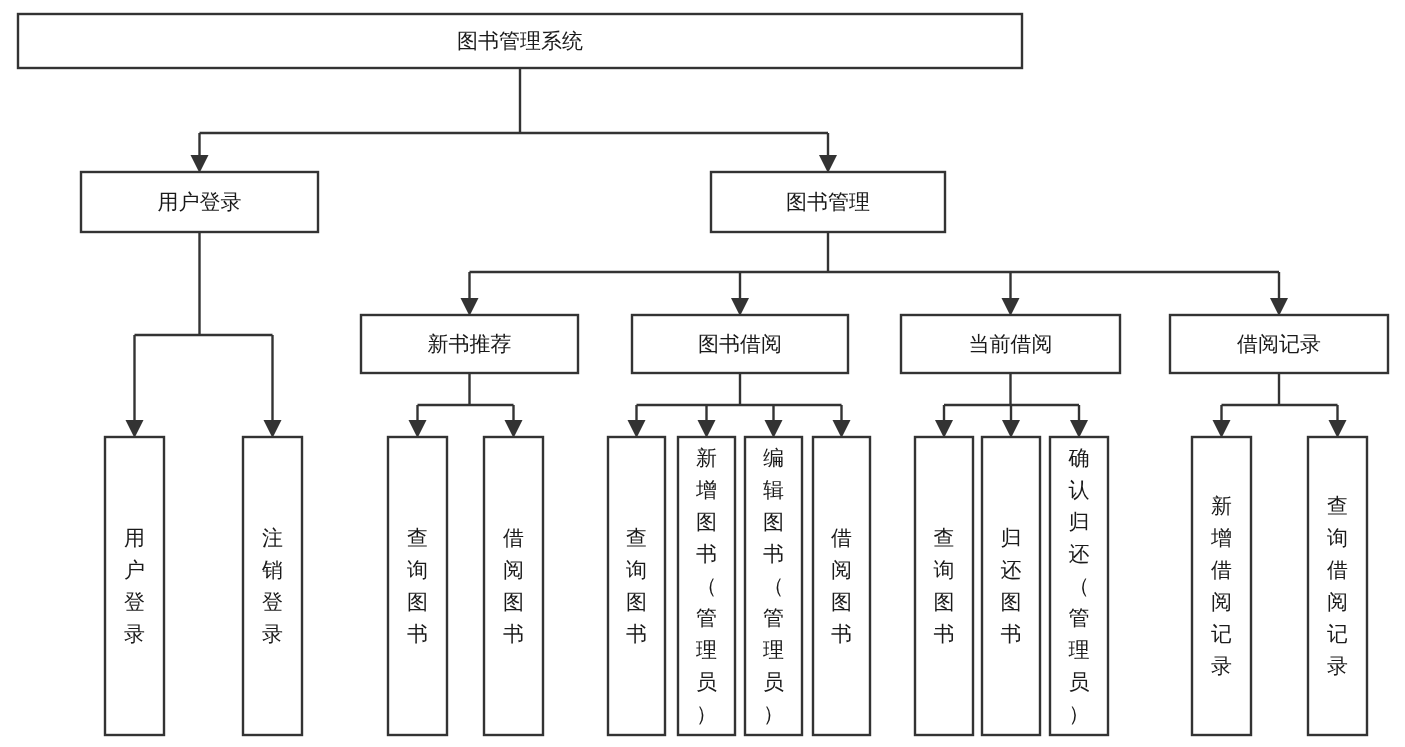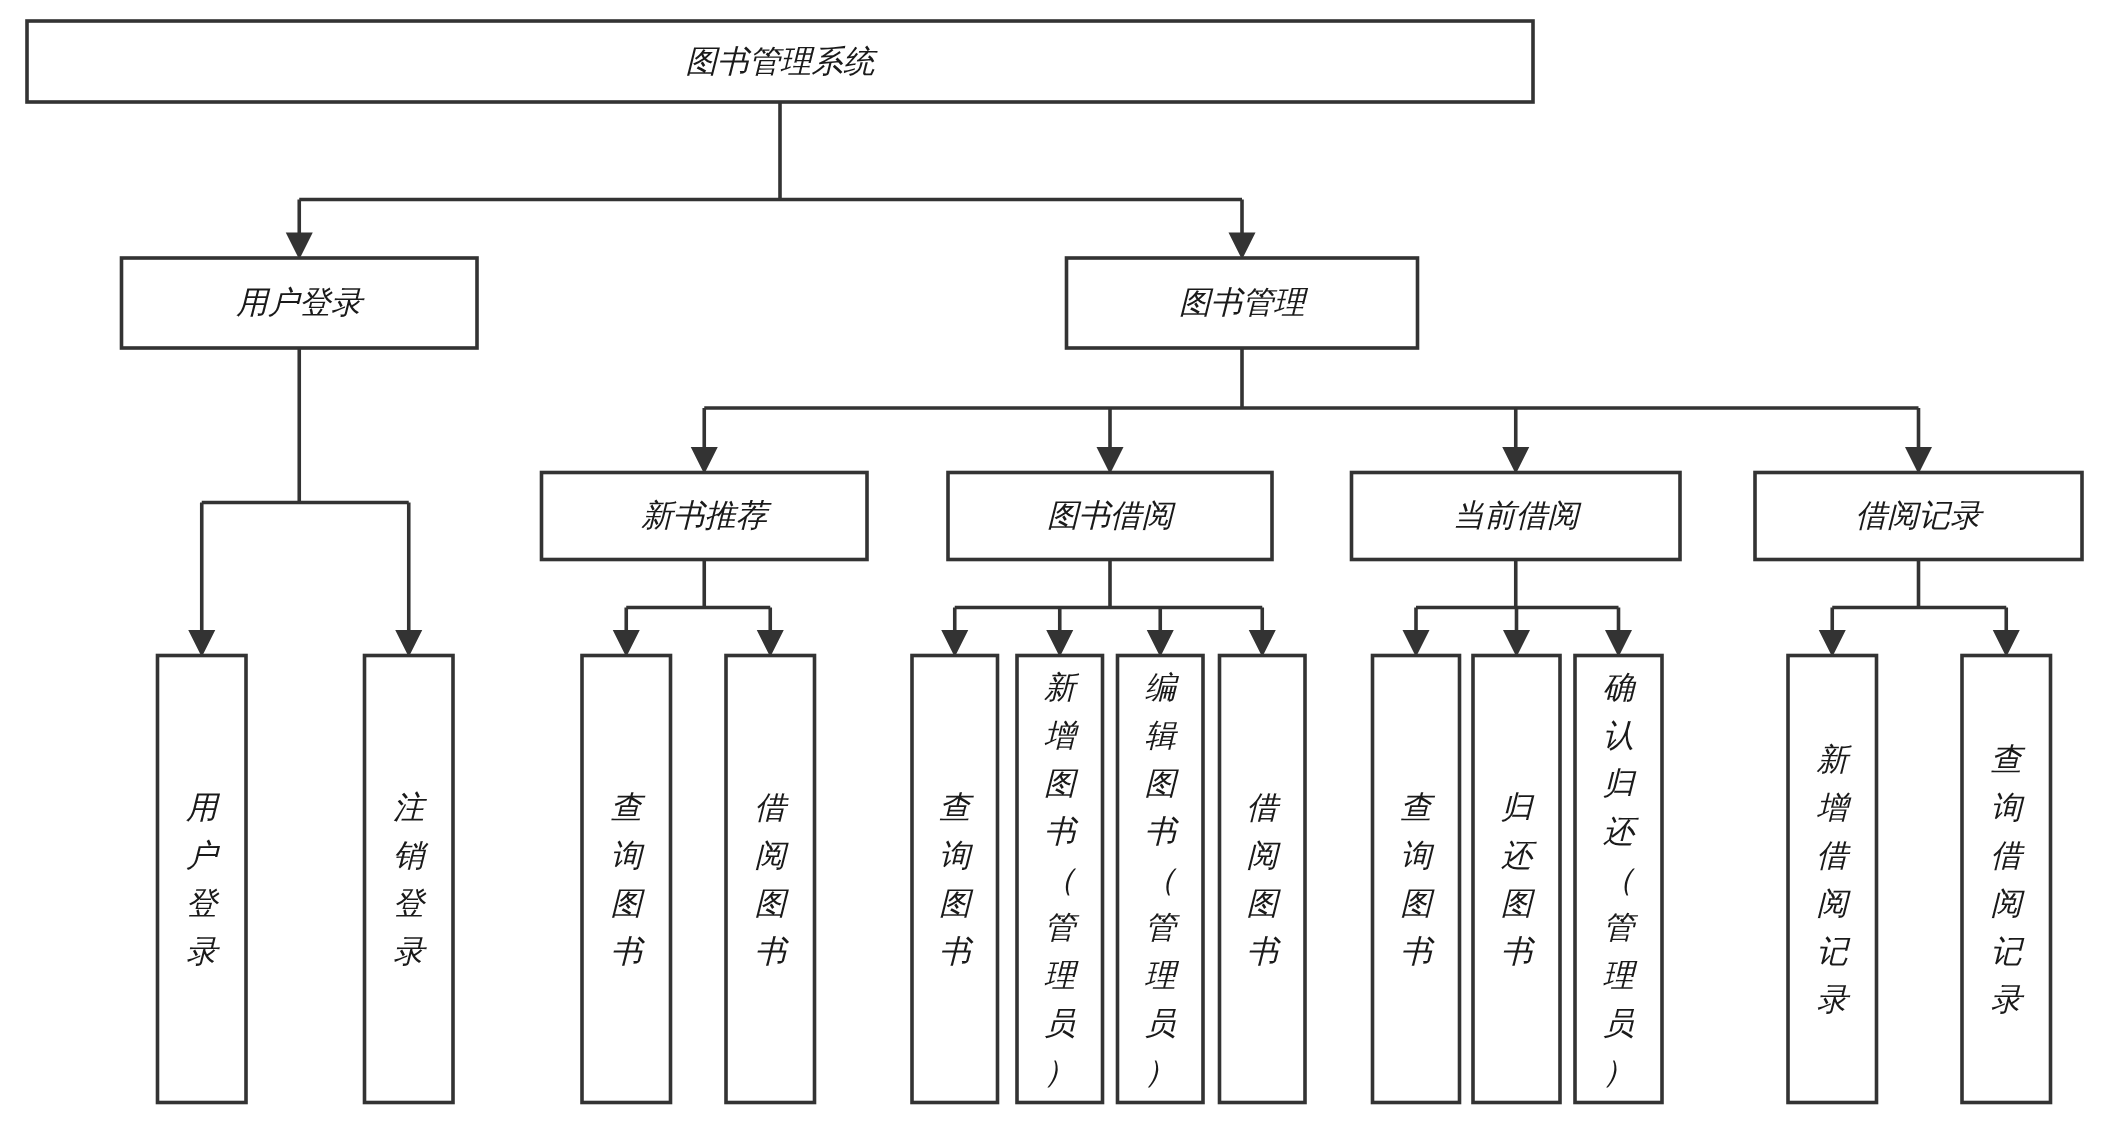--- a/index.html
+++ b/index.html
@@ -12,21 +12,20 @@
     width: 1405px;
     height: 747px;
     overflow: hidden;
     font-family: "DejaVu Sans", "Liberation Sans", sans-serif;
   }
   #diagram-root {
     position: relative;
     width: 1405px;
     height: 625px;
     background: #ffffff;
-    font-style: italic;
   }
   svg.flow-canvas {
     position: absolute;
     left: 0;
     top: 0;
     width: 1405px;
     height: 747px;
     display: block;
   }
   .node-box {

